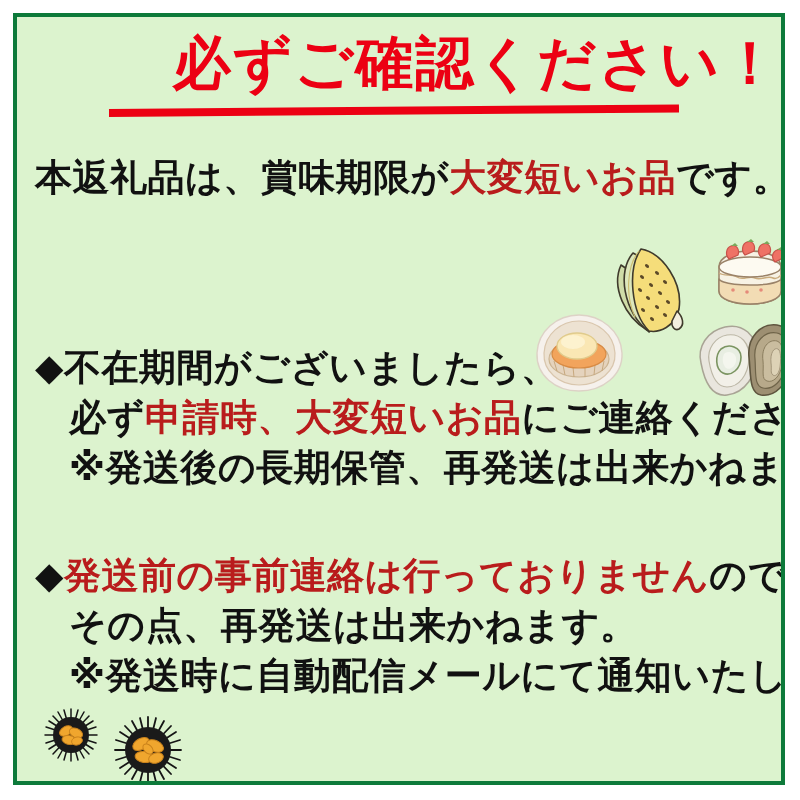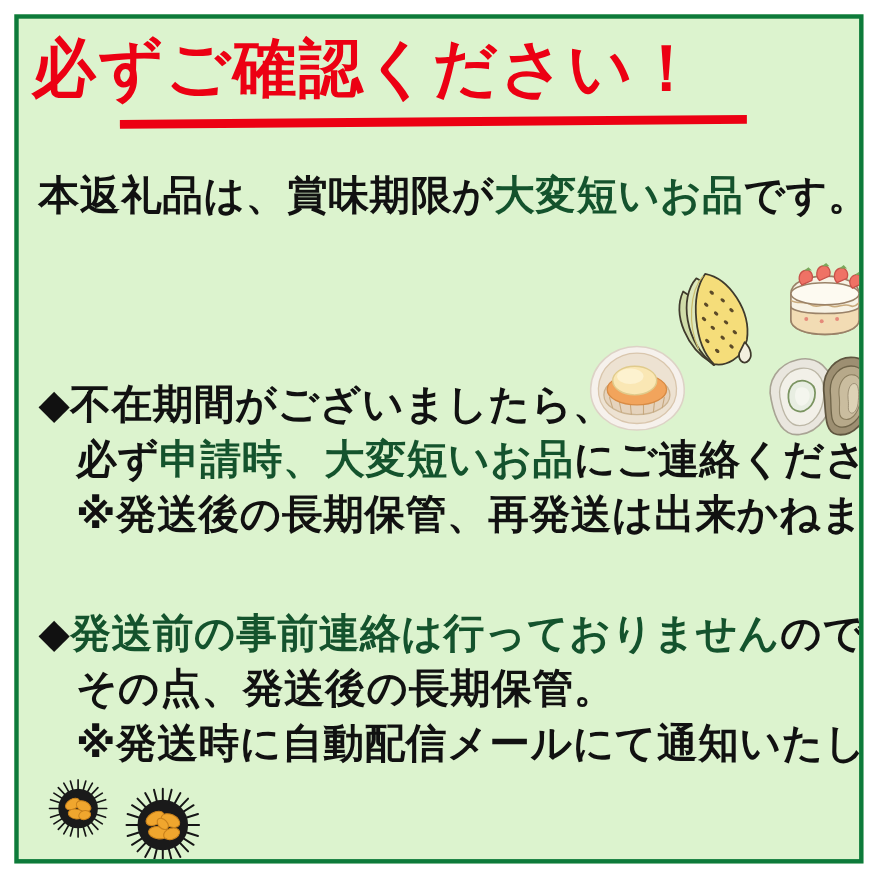--- a/index.html
+++ b/index.html
@@ -22,24 +22,24 @@
     height: 772px;
     background: #dcf3ce;
     border: 4px solid #0d7a3a;
     box-sizing: border-box;
     overflow: hidden;
   }
 
   
   #title-block {
     position: absolute;
-    left: 12px;
+    left: 0;
     top: 16px;
     width: 100%;
-    text-align: left;
+    text-align: right;
   }
   #headline {
     font-size: 58px;
     font-weight: bold;
     color: #ec0013;
     letter-spacing: 2px;
     line-height: 1.05;
     white-space: nowrap;
   }
   #headline-underline {
@@ -56,21 +56,21 @@
   
   .text-line {
     position: absolute;
     font-size: 37px;
     font-weight: bold;
     color: #111111;
     line-height: 1.12;
     white-space: nowrap;
     letter-spacing: 0.5px;
   }
-  .text-line .red { color: #14532d; text-align: center; }
+  .text-line .red { color: #b91c1c; text-align: center; }
 
   #lead-line      { left: 18px;  top: 140px; }
 
   #b1-line1       { left: 18px;  top: 330px; }
   #b1-line2       { left: 52px;  top: 380px; }
   #b1-line3       { left: 52px;  top: 430px; }
 
   #b2-line1       { left: 18px;  top: 538px; }
   #b2-line2       { left: 52px;  top: 588px; }
   #b2-line3       { left: 52px;  top: 638px; }
@@ -103,21 +103,21 @@
     <span>◆</span><span>不在期間がございましたら、</span>
   </div>
   <div class="text-line" id="b1-line2">
     <span>必ず</span><span class="red">申請時、大変短いお品</span><span>にご連絡ください。</span>
   </div>
   <div class="text-line" id="b1-line3">※発送後の長期保管、再発送は出来かねます。</div>
 
   <div class="text-line" id="b2-line1">
     <span>◆</span><span class="red">発送前の事前連絡は行っておりません</span><span>ので、</span>
   </div>
-  <div class="text-line" id="b2-line2">その点、発送後の長期保管。</div>
+  <div class="text-line" id="b2-line2">その点、再発送は出来かねます。</div>
   <div class="text-line" id="b2-line3">※発送時に自動配信メールにて通知いたします。</div>
 
   <svg class="deco" id="deco-corn" viewBox="0 0 100 105">
     <g stroke="#3f3a2c" stroke-width="1.6" fill="none" stroke-linecap="round" stroke-linejoin="round">
       <path d="M16 30 C6 52 20 82 42 95 C50 83 46 58 34 42 Z" fill="#cfdca8"></path>
       <path d="M28 18 C12 36 18 76 44 97 C60 86 62 50 46 28 Z" fill="#dde7bc"></path>
       <path d="M36 14 C58 18 78 48 74 74 C70 92 54 98 44 96 C26 78 22 34 36 14 Z" fill="#f5dd7a"></path>
       <path d="M72 76 C78 82 80 90 74 94 C70 96 66 92 67 86 Z" fill="#f3efdf"></path>
       <path d="M34 16 C22 30 20 60 30 82" stroke="#cbbd6e" stroke-width="1.1"></path>
     </g>

